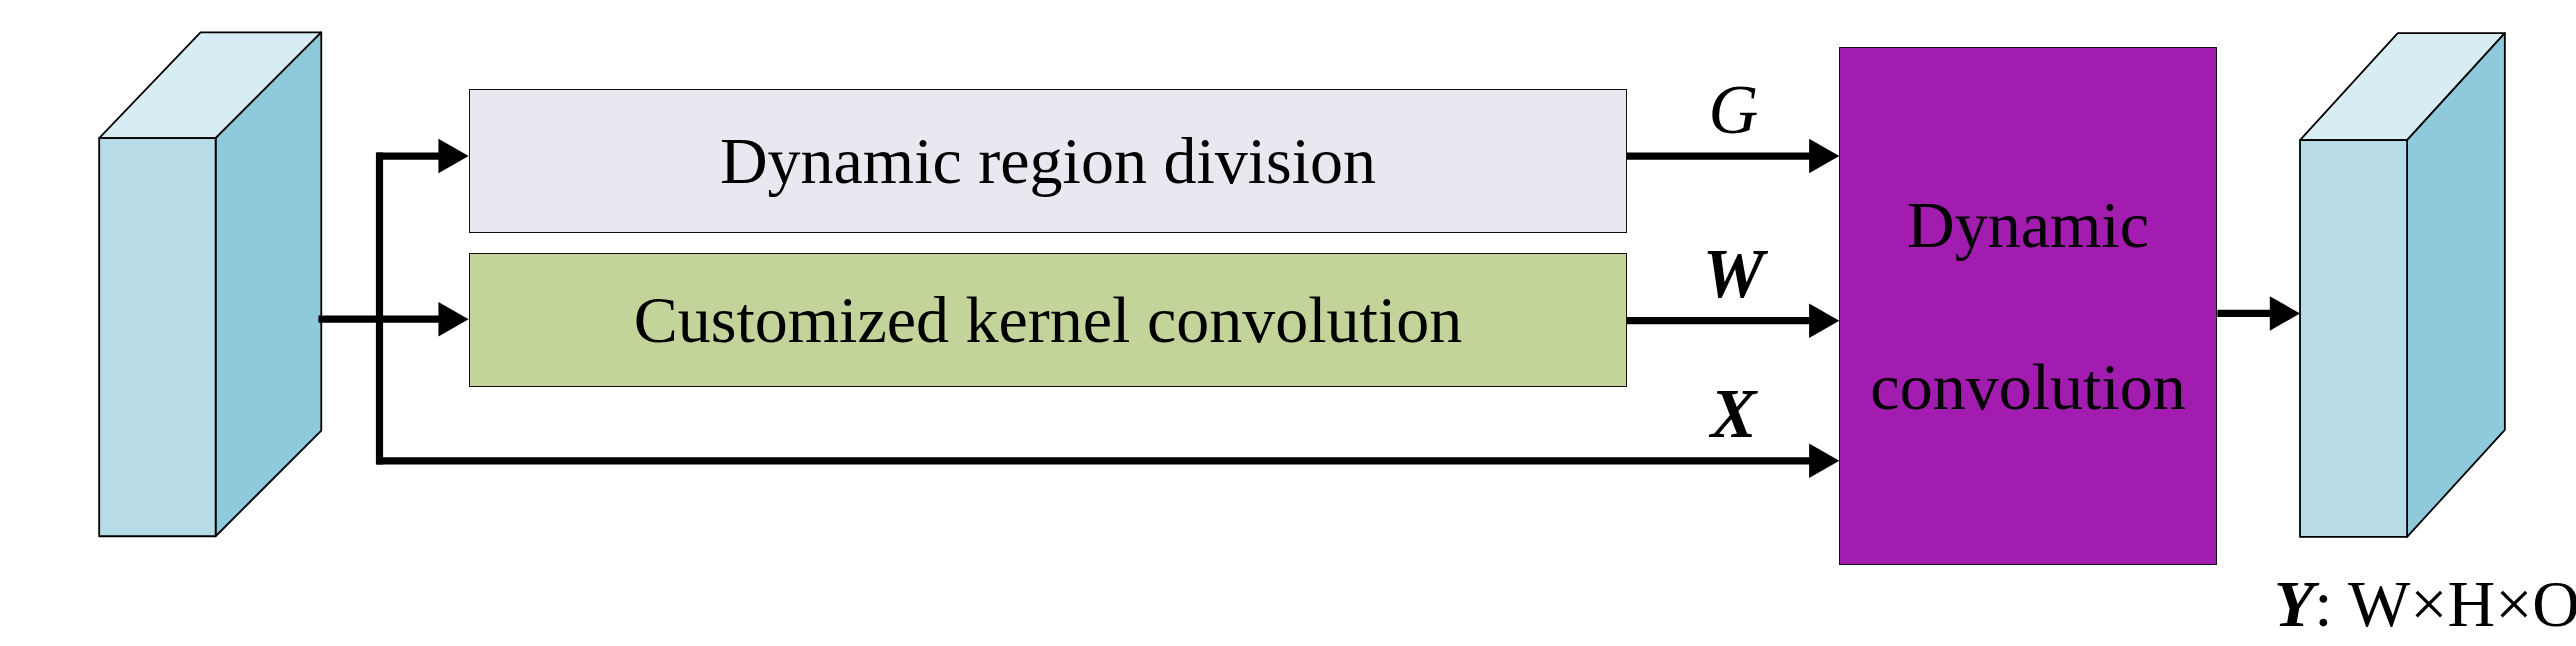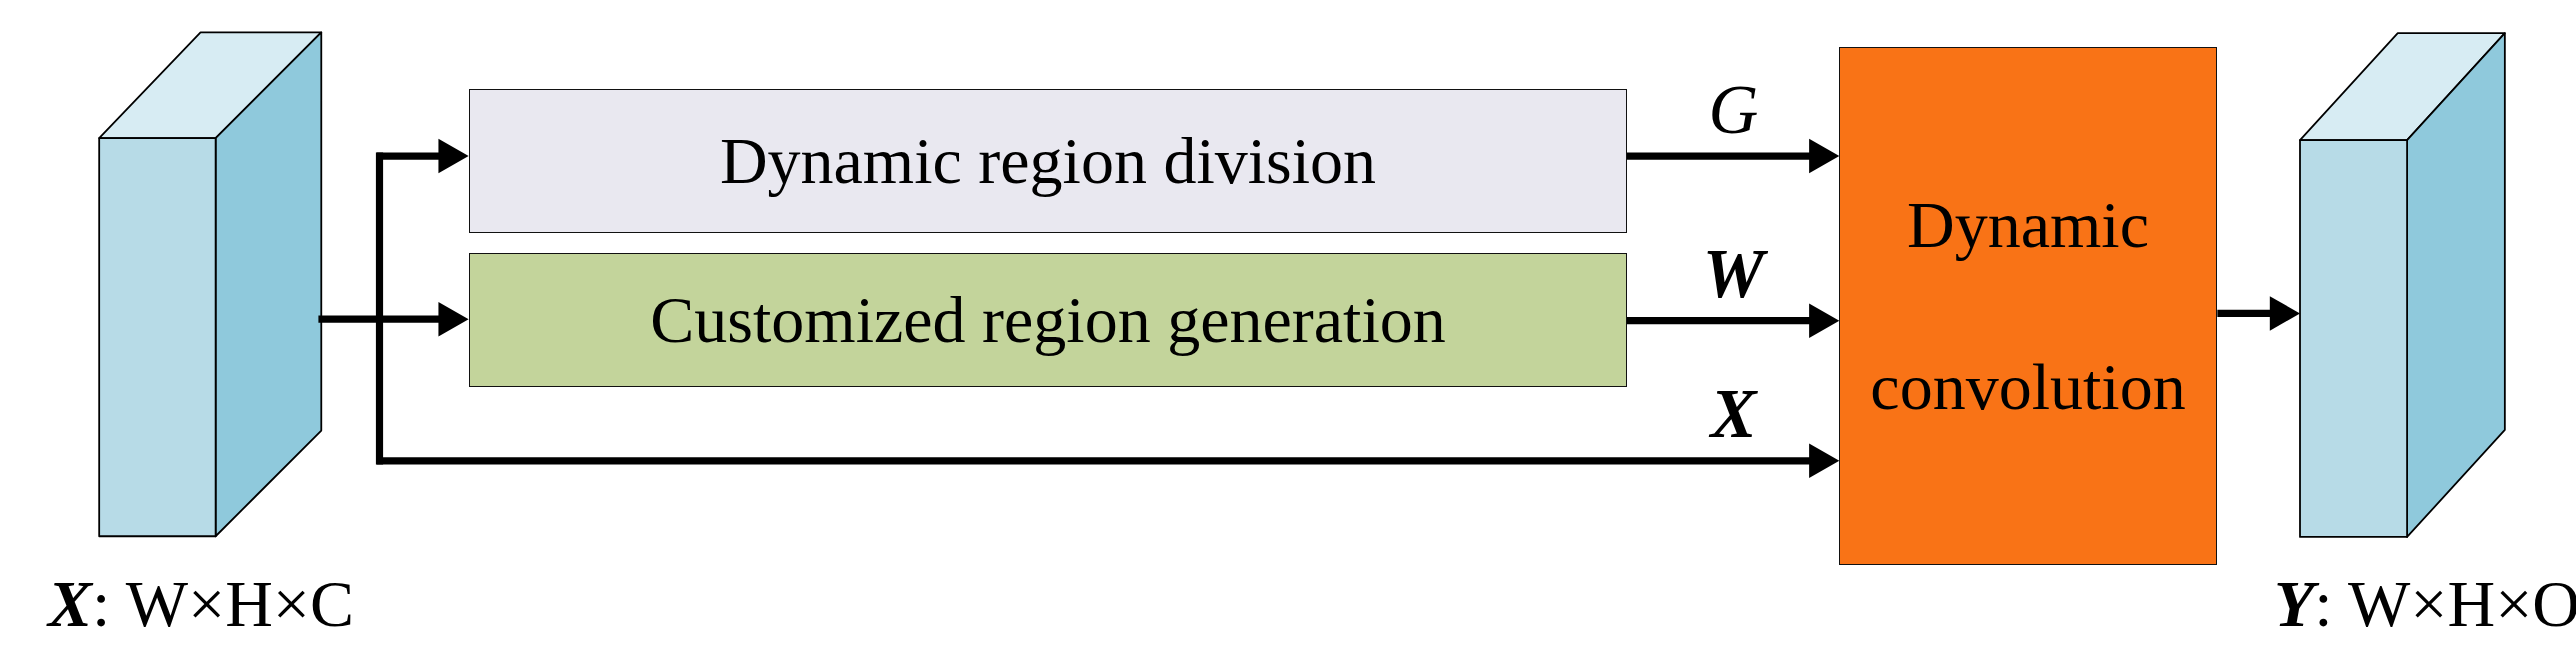--- a/index.html
+++ b/index.html
@@ -105,42 +105,39 @@
     <polygon class="head" points="2559,217 2517,193 2517,241"></polygon>
     <polygon class="head" points="2559,446 2517,422 2517,470"></polygon>
     <polygon class="head" points="3200,436 3158,412 3158,460"></polygon>
   </svg>
 
   <div class="pbox" style="left: 469px; top: 89px; width: 1158px; height: 144px; background-color: rgb(233, 232, 240);">
     <span>Dynamic region division</span>
   </div>
 
   <div class="pbox" style="left: 469px; top: 253px; width: 1158px; height: 134px; background-color: rgb(195, 212, 155);">
-    <span>Customized region generation</span>
+    <span>Customized kernel convolution</span>
   </div>
 
-  <div class="pbox tall" style="left: 1839px; top: 47px; width: 378px; height: 518px; background-color: #f97316;">
+  <div class="pbox tall" style="left: 1839px; top: 47px; width: 378px; height: 518px; background-color: #a21caf;">
     <span>Dynamic</span>
     <span>convolution</span>
   </div>
 
   <div class="sig" style="left:1627px; top:75px; width:213px; height:75px;">
     <span>G</span>
   </div>
 
   <div class="sig bold" style="left:1627px; top:241px; width:213px; height:73px;">
     <span>W</span>
   </div>
 
   <div class="sig bold" style="left:1627px; top:381px; width:213px; height:73px;">
     <span>X</span>
   </div>
 
-  <div class="tensor-label" style="left:48px; top:566px;">
-    <span class="var">X</span><span>: W×H×C</span>
-  </div>
 
   <div class="tensor-label" style="left:2274px; top:566px;">
     <span class="var">Y</span><span>: W×H×O</span>
   </div>
 
 </div>
 
 
 </body></html>

